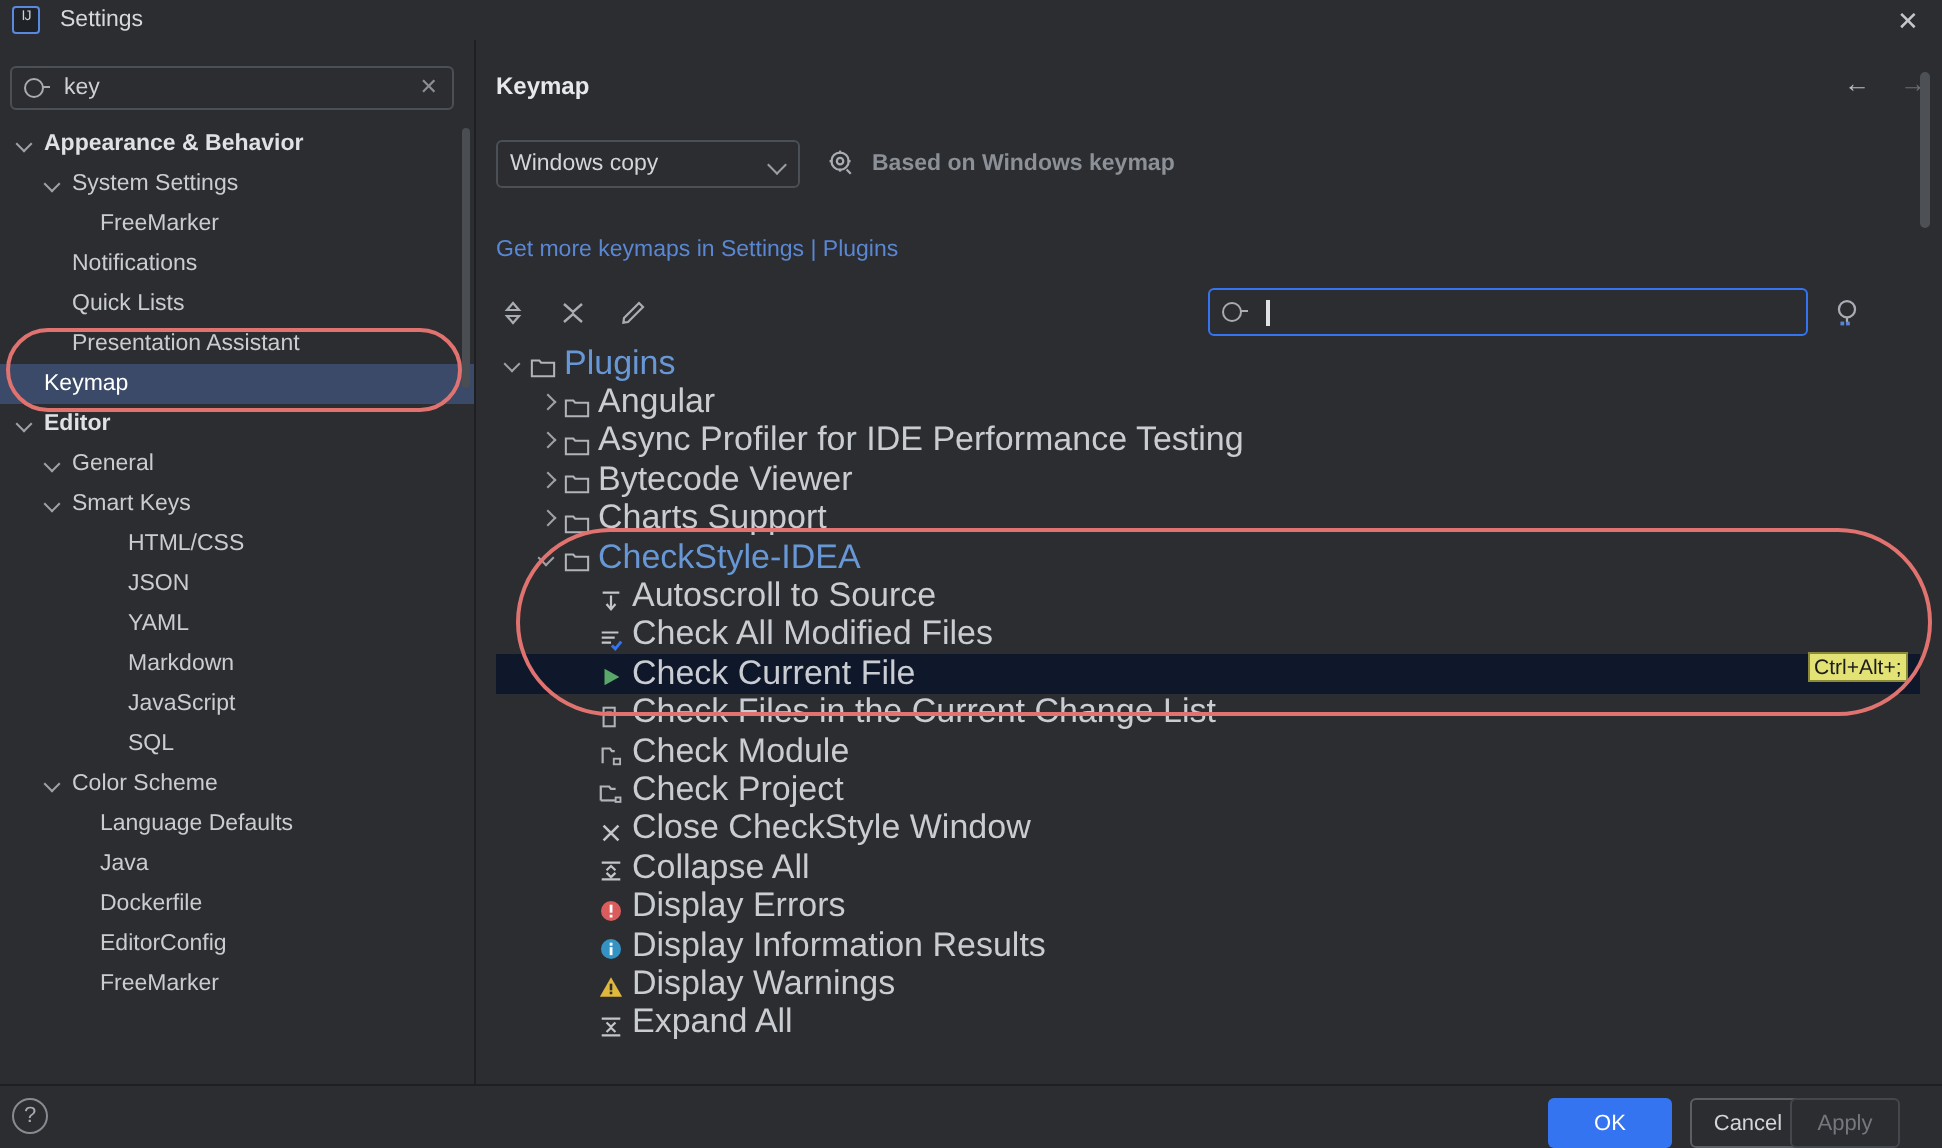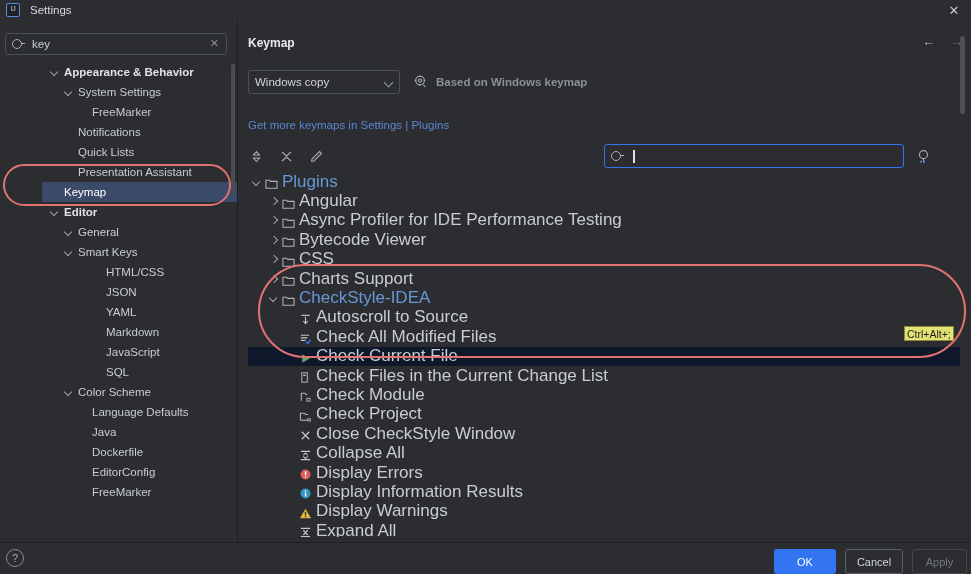--- a/index.html
+++ b/index.html
@@ -51,21 +51,21 @@
   }
   .ss-icon::after {
     content:""; position:absolute; left:8.5px; top:5px; width:4px; height:1.3px;
     background:#a8abb0;
   }
   .ss-val { margin-left: 7px; font-size: 11.5px; color: #cdd0d4; }
   .ss-clear {
     position: absolute; right: 7px; top: 3px; font-size: 11px; color: #8b8f95;
   }
 
-  .tree { position: absolute; left: 0; top: 42px; width: 238px; padding-left: 42px; }
+  .tree { position: absolute; left: 0; top: 42px; width: 238px; }
   .titem {
     position: relative; height: 20px; display: flex; align-items: center;
     font-size: 11.5px; color: #c9ccd1; white-space: nowrap;
   }
   .titem.sel { background: #3b4a68; color: #ffffff; }
   .titem.bold { font-weight: bold; color: #dfe1e5; }
   .chev {
     position: absolute; width: 10px; height: 10px;
   }
   .chev::after {
@@ -186,21 +186,21 @@
     border: 1px solid #878b91; border-radius: 50%; color: #a9adb3;
     font-size: 11px; text-align: center; line-height: 16px;
   }
   .btn {
     position: absolute; top: 6px; height: 25px; border-radius: 3px;
     font-size: 11px; display: flex; align-items: center; justify-content: center;
   }
   .btn-ok { right: 135px; width: 62px; background: #3574f0; color: #fff; }
   .btn-cancel { right: 68px; width: 58px; background: #2b2d30;
                 border: 1px solid #5a5e65; color: #d2d5d9; }
-  .btn-apply { right: 4px; width: 55px; background: #2b2d30;
+  .btn-apply { right: 21px; width: 55px; background: #2b2d30;
                border: 1px solid #44484e; color: #74787e; }
 
   
   .anno {
     position: absolute; border: 2px solid #e0736f; border-radius: 50%/50%;
     pointer-events: none;
   }
   .anno-side { left: 3px; top: 164px; width: 228px; height: 42px; border-radius: 22px; }
   .anno-main { left: 258px; top: 264px; width: 708px; height: 94px; border-radius: 47px; }
 </style>
@@ -387,27 +387,20 @@
           <span class="ico" style="left: 34px;"><svg width="13" height="13" viewBox="0 0 14 14">
               <path d="M1 3.5h4l1 1.2h7v7.3H1z" fill="none" stroke="#b0b4ba" stroke-width="1.1"></path>
             </svg></span>
           <span class="klabel" style="margin-left: 51px;">Bytecode Viewer</span>
         </div>
         <div class="krow">
           <span class="kchev right" style="left: 21px;"></span>
           <span class="ico" style="left: 34px;"><svg width="13" height="13" viewBox="0 0 14 14">
               <path d="M1 3.5h4l1 1.2h7v7.3H1z" fill="none" stroke="#b0b4ba" stroke-width="1.1"></path>
             </svg></span>
-          <span class="klabel" style="margin-left: 51px;">CSS</span>
-        </div>
-        <div class="krow">
-          <span class="kchev right" style="left: 21px;"></span>
-          <span class="ico" style="left: 34px;"><svg width="13" height="13" viewBox="0 0 14 14">
-              <path d="M1 3.5h4l1 1.2h7v7.3H1z" fill="none" stroke="#b0b4ba" stroke-width="1.1"></path>
-            </svg></span>
           <span class="klabel" style="margin-left: 51px;">Charts Support</span>
         </div>
         <div class="krow">
           <span class="kchev down" style="left: 21px;"></span>
           <span class="ico" style="left: 34px;"><svg width="13" height="13" viewBox="0 0 14 14">
               <path d="M1 3.5h4l1 1.2h7v7.3H1z" fill="none" stroke="#b0b4ba" stroke-width="1.1"></path>
             </svg></span>
           <span class="klabel blue" style="margin-left: 51px;">CheckStyle-IDEA</span>
         </div>
         <div class="krow">

